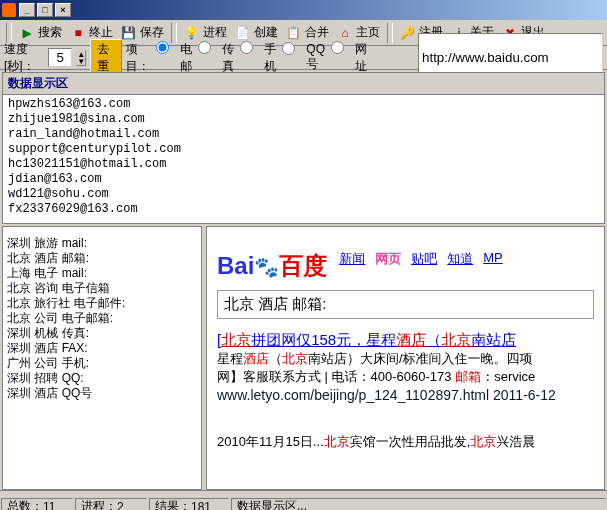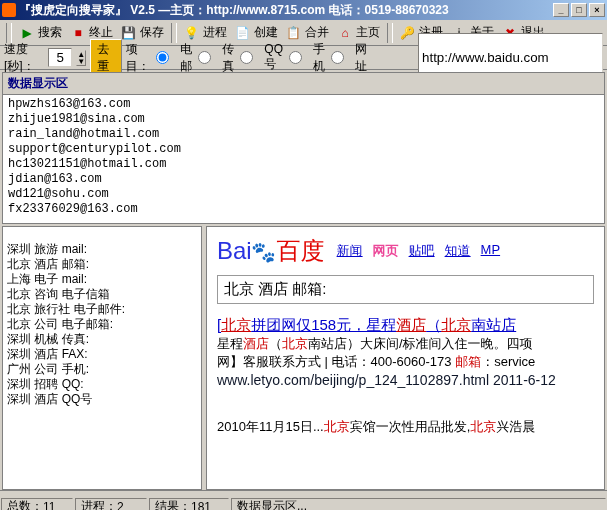--- a/index.html
+++ b/index.html
@@ -8,54 +8,53 @@
 .titlebar-icon { width: 14px; height: 14px; background: #ff6600; margin-right: 3px; border-radius: 2px; }
 .titlebar-text { flex: 1; font-size: 12px; white-space: nowrap; overflow: hidden; }
 .win-buttons { display: flex; gap: 2px; }
 .win-btn { width: 16px; height: 14px; background: #d4d0c8; border: 1px solid #fff; border-right-color: #808080; border-bottom-color: #808080; font-size: 9px; display: flex; align-items: center; justify-content: center; font-family: Arial; color: #000; }
 .toolbar { background: #d4d0c8; height: 26px; display: flex; align-items: center; padding: 1px 4px; border-bottom: 1px solid #808080; gap: 2px; }
 .tb-sep { width: 6px; height: 20px; border-left: 1px solid #808080; border-right: 1px solid #fff; margin: 0 2px; }
 .tb-btn { display: flex; align-items: center; gap: 3px; padding: 2px 3px; cursor: pointer; }
 .tb-icon { width: 16px; height: 16px; display: inline-flex; align-items: center; justify-content: center; font-size: 12px; }
 .optbar { background: #d4d0c8; height: 24px; display: flex; align-items: center; padding: 0 4px; border-bottom: 1px solid #808080; gap: 4px; font-size: 12px; }
 .radio-group { display: flex; align-items: center; gap: 6px; }
-.radio-item { display: flex; align-items: center; gap: 11px; }
+.radio-item { display: flex; align-items: flex-start; gap: 11px; }
 .url-input { flex: 1; border: 1px inset #d4d0c8; padding: 16px 3px; background: #fff; margin-left: 47px; }
 .num-input { width: 24px; border: 1px inset #d4d0c8; padding: 1px 2px; background: #fff; text-align: center; }
 .btn-raised { border: 1px solid #fff; border-right-color: #808080; border-bottom-color: #808080; padding: 1px 6px; background: #eab308; cursor: pointer; }
 .main { display: flex; flex-direction: column; height: 420px; }
 .data-area { border: 1px solid #808080; margin: 2px; background: #fff; }
 .data-header { background: #d4d0c8; font-weight: bold; padding: 2px 5px; border-bottom: 1px solid #808080; color: #000080; }
 .data-body { height: 128px; overflow: auto; padding: 2px 5px; font-family: "Courier New", monospace; font-size: 12px; line-height: 15px; white-space: pre; }
 .split-h { display: flex; flex: 1; gap: 4px; padding: 0 2px; }
-.left-pane { width: 200px; border: 1px solid #808080; background: #fff; overflow: auto; padding: 15px 4px; font-size: 12px; line-height: 15px; white-space: pre; }
+.left-pane { width: 200px; border: 1px solid #808080; background: #fff; overflow: auto; padding: 9px 4px; font-size: 12px; line-height: 15px; white-space: pre; }
 .right-pane { flex: 1; border: 1px solid #808080; background: #fff; overflow: hidden; display: flex; flex-direction: column; }
 .browser { flex: 1; padding: 8px 10px; overflow: hidden; font-family: Arial, "SimSun"; }
 .baidu-header { display: flex; align-items: center; gap: 12px; margin-bottom: 8px; }
-.baidu-logo { font-size: 24px; font-weight: normal; }
+.baidu-logo { font-size: 24px; font-weight: bold; margin-top: 15px; }
 .b-blue { color: #2932e1; } .b-red { color: #e10602; }
 .paw { color: #2932e1; font-size: 20px; }
 .nav-links { display: flex; gap: 10px; font-size: 13px; text-align: right; }
 .nav-links a { color: #0000cc; text-decoration: underline; cursor: pointer; }
 .nav-links .active { color: #ec4899; font-weight: bold; text-decoration: none; }
 .search-box { border: 1px solid #999; padding: 4px 6px; font-size: 15px; margin-bottom: 12px; }
 .result { margin-bottom: 10px; font-size: 13px; line-height: 18px; }
 .result-title { color: #0000cc; text-decoration: underline; font-size: 15px; }
 .result-title em { color: #c00; font-style: normal; text-decoration: underline; }
 .result-snippet em { color: #c00; font-style: normal; }
 .result-url { color: #0f172a; font-size: 14px; }
 .statusbar { height: 32px; background: #d4d0c8; display: flex; align-items: center; border-top: 1px solid #808080; font-size: 12px; }
 .status-cell { border: 1px inset #d4d0c8; padding: 1px 5px; margin: 1px; height: 17px; display: flex; align-items: center; }
 </style>
 </head>
 <body>
 
 <div class="titlebar">
   <div class="titlebar-icon"></div>
-  <div class="titlebar-text">『捜虎定向搜寻家』 V2.5  —主页：http://www.8715.com 电话：0519-88670323</div>
   <div class="win-buttons">
     <div class="win-btn">_</div>
     <div class="win-btn">□</div>
     <div class="win-btn">×</div>
   </div>
 </div>
 
 <div class="toolbar">
   <div class="tb-sep"></div>
   <div class="tb-btn">
@@ -112,25 +111,25 @@
     <label class="radio-item">
         <input type="radio" checked="" style="">
         <span>电邮</span>
       </label>
     <label class="radio-item">
         <input type="radio" style="">
         <span>传真</span>
       </label>
     <label class="radio-item">
         <input type="radio" style="">
-        <span>QQ号</span>
+        <span>手机</span>
       </label>
     <label class="radio-item">
         <input type="radio" style="">
-        <span>手机</span>
+        <span>QQ号</span>
       </label>
     <label class="radio-item">
         <input type="radio" style="">
         <span>网址</span>
       </label>
   </div>
   <input class="url-input" value="http://www.baidu.com" style="">
 </div>
 
 <div class="main">

